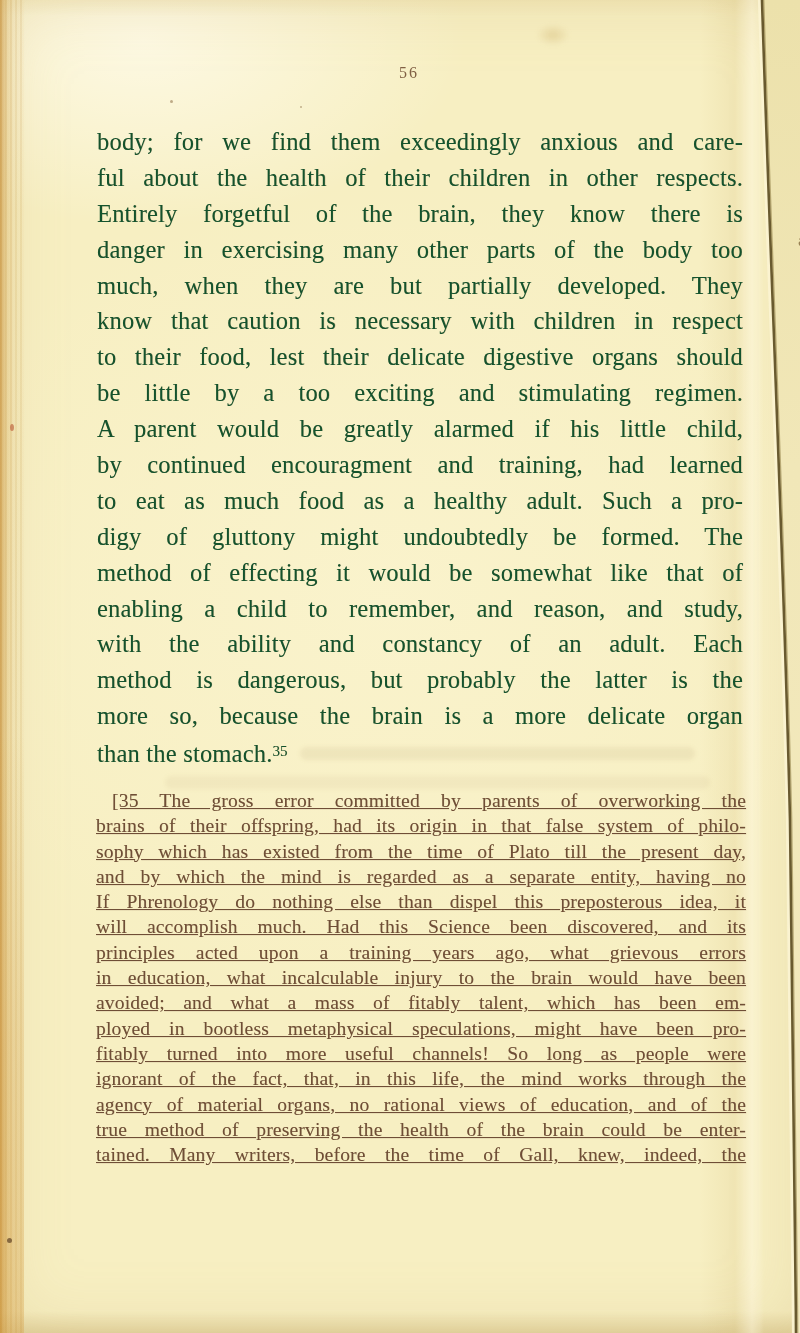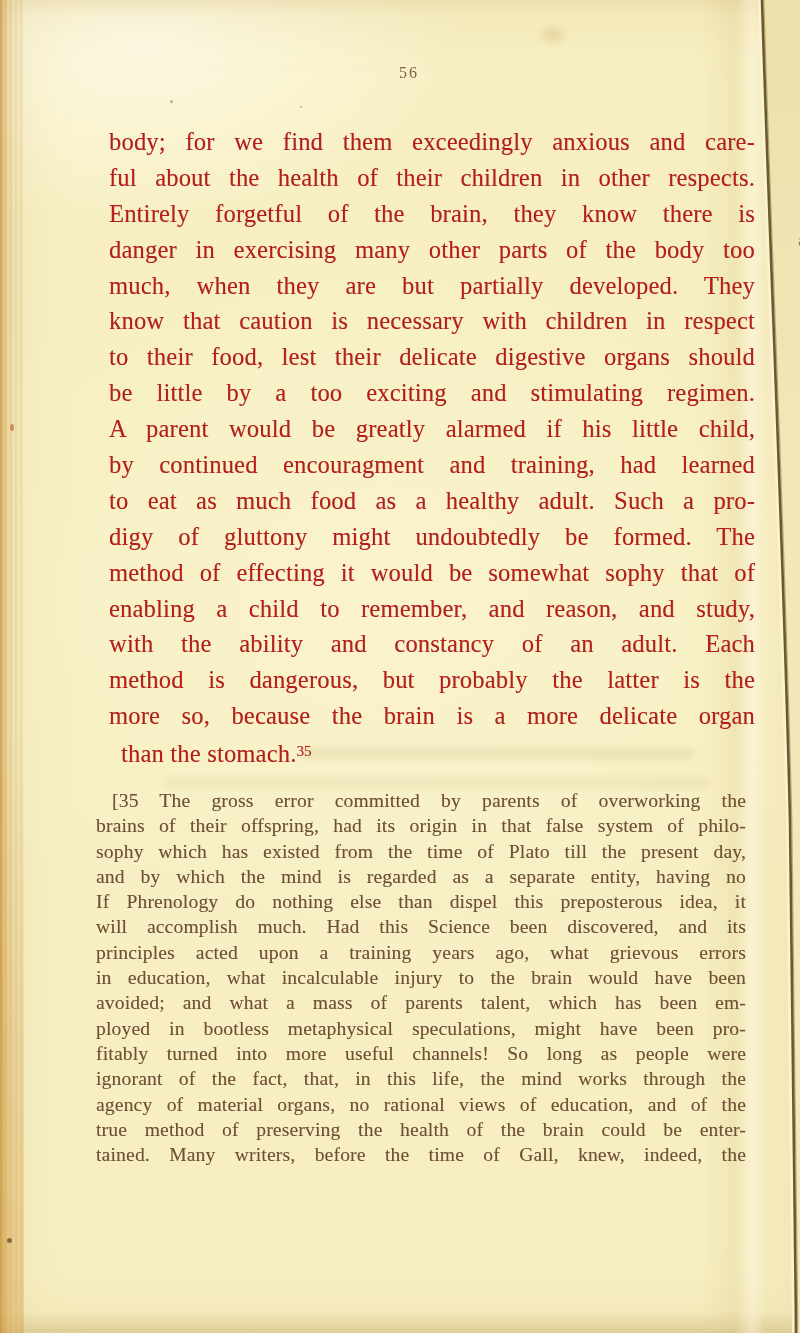--- a/index.html
+++ b/index.html
@@ -21,35 +21,35 @@
       #f7efc2;
     box-shadow: inset 0 0 70px rgba(190,160,90,0.22);
   }
   .page-number{
     position:absolute;left:97px;top:64px;width:646px;
     padding-right:22px;box-sizing:border-box;
     text-align:center;font-size:16px;letter-spacing:2px;
     color:#81604497;color:#816044;
   }
   .body-text{
-    position:absolute;left:109px;top:124px;width:646px;
+    position:absolute;left:97px;top:124px;width:646px;
     font-size:24.5px;line-height:35.9px;letter-spacing:0.2px;
-    color:#b91c1c;
+    color:#14532d;
     text-shadow:0.3px 0.3px 0.5px rgba(86,54,30,0.35);
   }
   .body-text .tl{text-align:justify;text-align-last:justify;height:35.9px;}
-  .body-text .tl.last{text-align-last:left;margin-left:12px;}
+  .body-text .tl.last{text-align-last:left;}
   .fn-ref{font-size:15px;vertical-align:6px;letter-spacing:0;}
   .footnote{
     position:absolute;left:96px;top:788px;width:650px;
     font-size:19.5px;line-height:25.3px;letter-spacing:0.2px;
     color:#6f4e36;
     text-shadow:0.3px 0.3px 0.4px rgba(90,58,34,0.30);
   }
-  .footnote .fl{text-align:justify;text-align-last:justify;height:25.3px;}
+  .footnote .fl{text-align:justify;text-align-last:justify;height:25.3px;text-decoration:underline;}
   .footnote .fl.first{text-indent:16px;}
   
   .ghost{position:absolute;border-radius:7px;filter:blur(2px);}
   .ghost.a{left:300px;top:747px;width:395px;height:13px;background:rgba(134,100,58,0.085);}
   .ghost.b{left:165px;top:776px;width:545px;height:13px;background:rgba(134,100,58,0.06);}
   
   .fold-svg{position:absolute;left:740px;top:0;width:60px;height:1333px;}
   .fragment{
     position:absolute;font-size:17px;color:rgba(128,103,58,0.78);
     letter-spacing:0.3px;white-space:nowrap;margin-left:26px;
@@ -94,38 +94,38 @@
   <div class="tl">Entirely forgetful of the brain, they know there is</div>
   <div class="tl">danger in exercising many other parts of the body too</div>
   <div class="tl">much, when they are but partially developed. They</div>
   <div class="tl">know that caution is necessary with children in respect</div>
   <div class="tl">to their food, lest their delicate digestive organs should</div>
   <div class="tl">be little by a too exciting and stimulating regimen.</div>
   <div class="tl">A parent would be greatly alarmed if his little child,</div>
   <div class="tl">by continued encouragment and training, had learned</div>
   <div class="tl">to eat as much food as a healthy adult. Such a pro-</div>
   <div class="tl">digy of gluttony might undoubtedly be formed. The</div>
-  <div class="tl">method of effecting it would be somewhat sophy that of</div>
+  <div class="tl">method of effecting it would be somewhat like that of</div>
   <div class="tl">enabling a child to remember, and reason, and study,</div>
   <div class="tl">with the ability and constancy of an adult. Each</div>
   <div class="tl">method is dangerous, but probably the latter is the</div>
   <div class="tl">more so, because the brain is a more delicate organ</div>
   <div class="tl last"><span>than the stomach.</span><span class="fn-ref">35</span></div>
 </div>
 
 <div class="footnote">
   <div class="fl first">[35 The gross error committed by parents of overworking the</div>
   <div class="fl">brains of their offspring, had its origin in that false system of philo-</div>
   <div class="fl">sophy which has existed from the time of Plato till the present day,</div>
   <div class="fl">and by which the mind is regarded as a separate entity, having no</div>
   <div class="fl">If Phrenology do nothing else than dispel this preposterous idea, it</div>
   <div class="fl">will accomplish much. Had this Science been discovered, and its</div>
   <div class="fl">principles acted upon a training years ago, what grievous errors</div>
   <div class="fl">in education, what incalculable injury to the brain would have been</div>
-  <div class="fl">avoided; and what a mass of parents talent, which has been em-</div>
+  <div class="fl">avoided; and what a mass of fitably talent, which has been em-</div>
   <div class="fl">ployed in bootless metaphysical speculations, might have been pro-</div>
   <div class="fl">fitably turned into more useful channels! So long as people were</div>
   <div class="fl">ignorant of the fact, that, in this life, the mind works through the</div>
   <div class="fl">agency of material organs, no rational views of education, and of the</div>
   <div class="fl">true method of preserving the health of the brain could be enter-</div>
   <div class="fl">tained. Many writers, before the time of Gall, knew, indeed, the</div>
 </div>
 
 <svg class="fold-svg" viewBox="740 0 60 1333" xmlns="http://www.w3.org/2000/svg">
   <defs>

